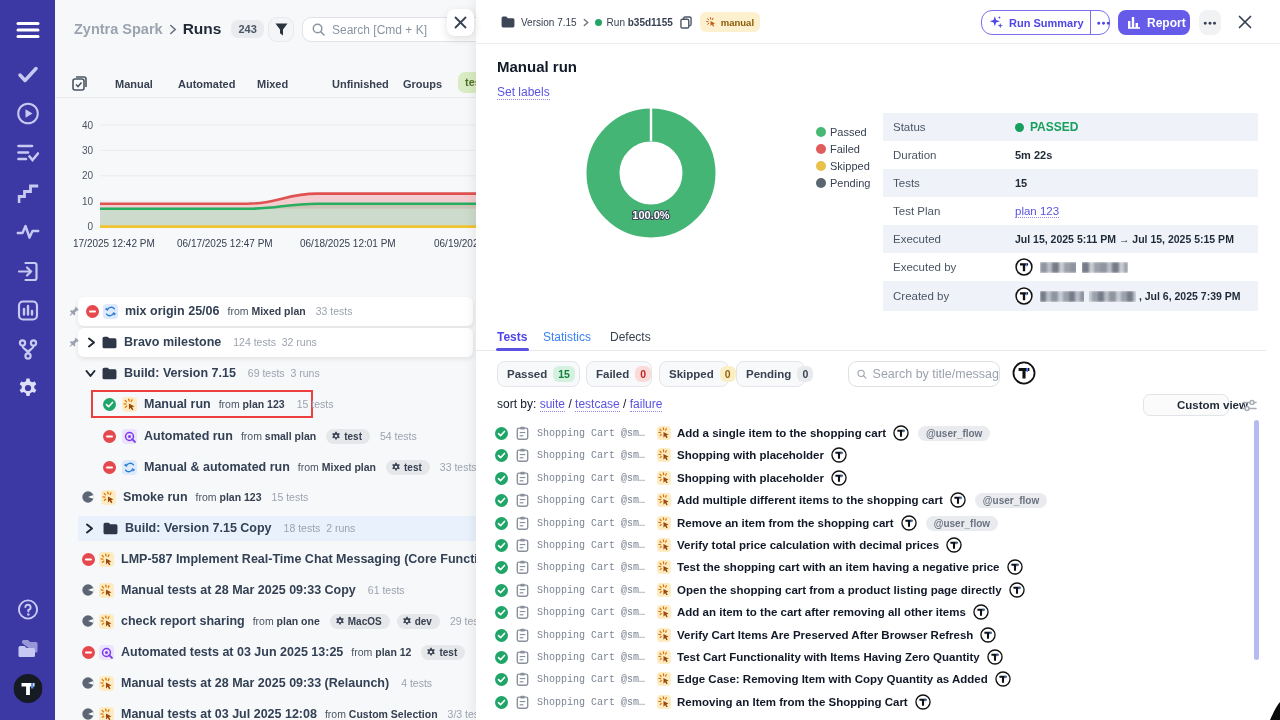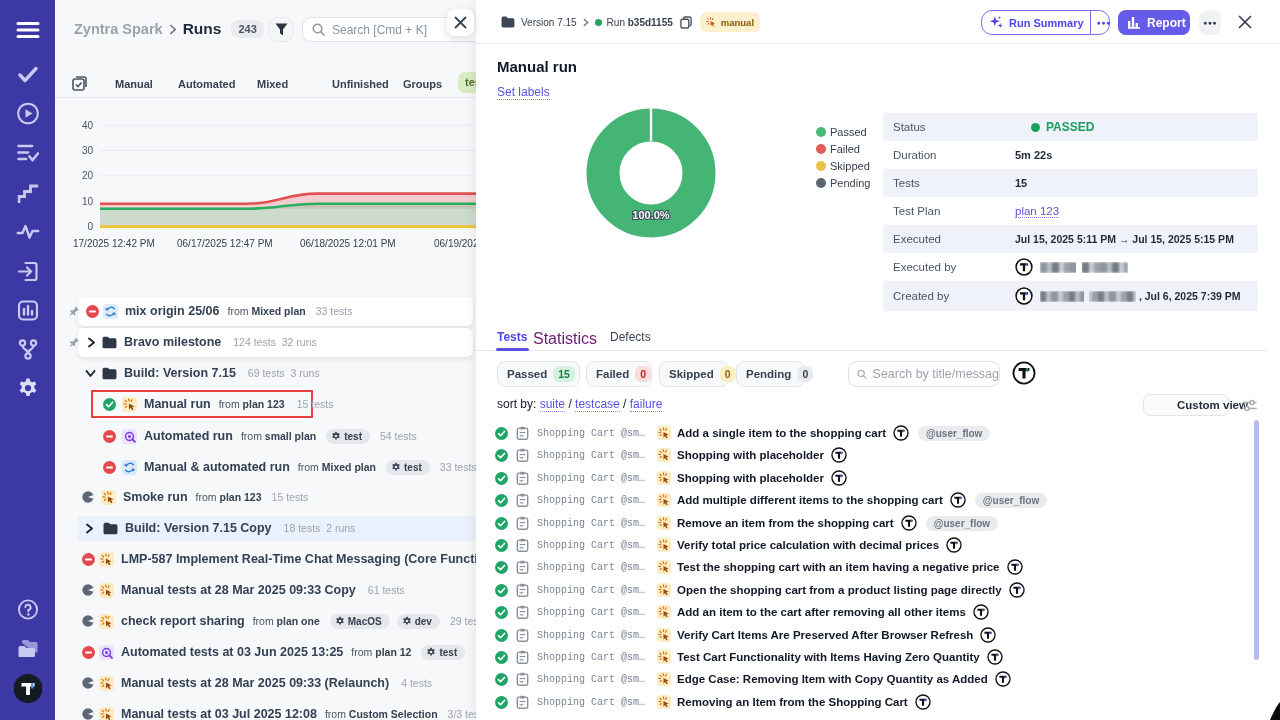--- a/index.html
+++ b/index.html
@@ -574,21 +574,21 @@
 
   <div class="abs" style="left:340px; top:123px; font-size:11px; color:#374151;">
     <div style="height:17px; display:flex; align-items:center;"><span style="width:10px;height:10px;border-radius:50%;background:#48b974;margin-right:4px;"></span>Passed</div>
     <div style="height:17px; display:flex; align-items:center;"><span style="width:10px;height:10px;border-radius:50%;background:#e25c5c;margin-right:4px;"></span>Failed</div>
     <div style="height:17px; display:flex; align-items:center;"><span style="width:10px;height:10px;border-radius:50%;background:#e8c04a;margin-right:4px;"></span>Skipped</div>
     <div style="height:17px; display:flex; align-items:center;"><span style="width:10px;height:10px;border-radius:50%;background:#5b6670;margin-right:4px;"></span>Pending</div>
   </div>
 
   <div class="abs" style="left:407px; top:113px; width:375px; font-size:11.5px;">
     <div style="height:28px; background:#eff3f9; display:flex; align-items:center;">
-      <span style="width:148px; padding-left:10px; color:#4b5563;">Status</span>
+      <span style="width:132px; padding-left:10px; color:#4b5563;">Status</span>
       <span style="display:flex; align-items:center; color:#17a05d; font-weight:bold; font-size:12px;"><span style="width:9px;height:9px;border-radius:50%;background:#17a05d;margin-right:6px;"></span>PASSED</span>
     </div>
     <div style="height:28px; display:flex; align-items:center;">
       <span style="width:132px; padding-left:10px; color:#4b5563;">Duration</span>
         <span style="color:#1f2937; font-weight:bold; font-size:11px;">5m 22s</span>
     </div>
     <div style="height:28px; background:#eff3f9; display:flex; align-items:center;">
       <span style="width:132px; padding-left:10px; color:#4b5563;">Tests</span>
         <span style="color:#1f2937; font-weight:bold; font-size:11px;">15</span>
     </div>
@@ -615,21 +615,21 @@
           <circle cx="10" cy="10" r="8.8" fill="#fff" stroke="#111" stroke-width="1.7"></circle>
           <path d="M5.5 5.8 h9 v2.6 h-3.2 V14.6 h-2.6 V8.4 H5.5 Z" fill="#111"></path>
           <rect x="12" y="5.8" width="1.3" height="3.4" fill="#4f8ef7"></rect>
         </svg>
       <span class="blur2"></span>
         <span style="color:#1f2937; font-weight:bold; font-size:10.5px; white-space:nowrap;">&nbsp;, Jul 6, 2025 7:39 PM</span>
     </div>
   </div>
 
   <div class="abs" style="left:21px; top:330px; font-size:12px; font-weight:bold; color:#4f46e5;">Tests</div>
-  <div class="abs" style="left:57px; top:330px; font-size:16px; color:#701a75;">Statistics</div>
+  <div class="abs" style="left:67px; top:330px; font-size:12px; color:#3b82f6;">Statistics</div>
   <div class="abs" style="left:134px; top:330px; font-size:12px; color:#374151;">Defects</div>
   <div class="abs" style="left:0; top:350px; width:790px; border-top:1px solid #e7e8ea;"></div>
   <div class="abs" style="left:20px; top:348px; width:33px; height:3px; background:#5a52e0; border-radius:2px;"></div>
 
   <div class="abs fbtn" style="left:21px; top:361px; width:83px;">Passed<span class="fbadge" style="background:#d4f0de; color:#15803d;">15</span></div>
   <div class="abs fbtn" style="left:110px; top:361px; width:66px;">Failed<span class="fbadge" style="background:#fadbd9; color:#c02626;">0</span></div>
   <div class="abs fbtn" style="left:183px; top:361px; width:70px;">Skipped<span class="fbadge" style="background:#faeec7; color:#91660c;">0</span></div>
   <div class="abs fbtn" style="left:260px; top:361px; width:69px;">Pending<span class="fbadge" style="background:#e8eaed; color:#374151;">0</span></div>
   <div class="abs searchbox" style="left:372px; top:361px; width:152px; height:26px; padding-left:8px; font-size:12.5px; color:#9ca3af; border-color:#dcdfe4;">
     <svg width="12" height="12" viewBox="0 0 14 14" style="margin-right:6px;">

